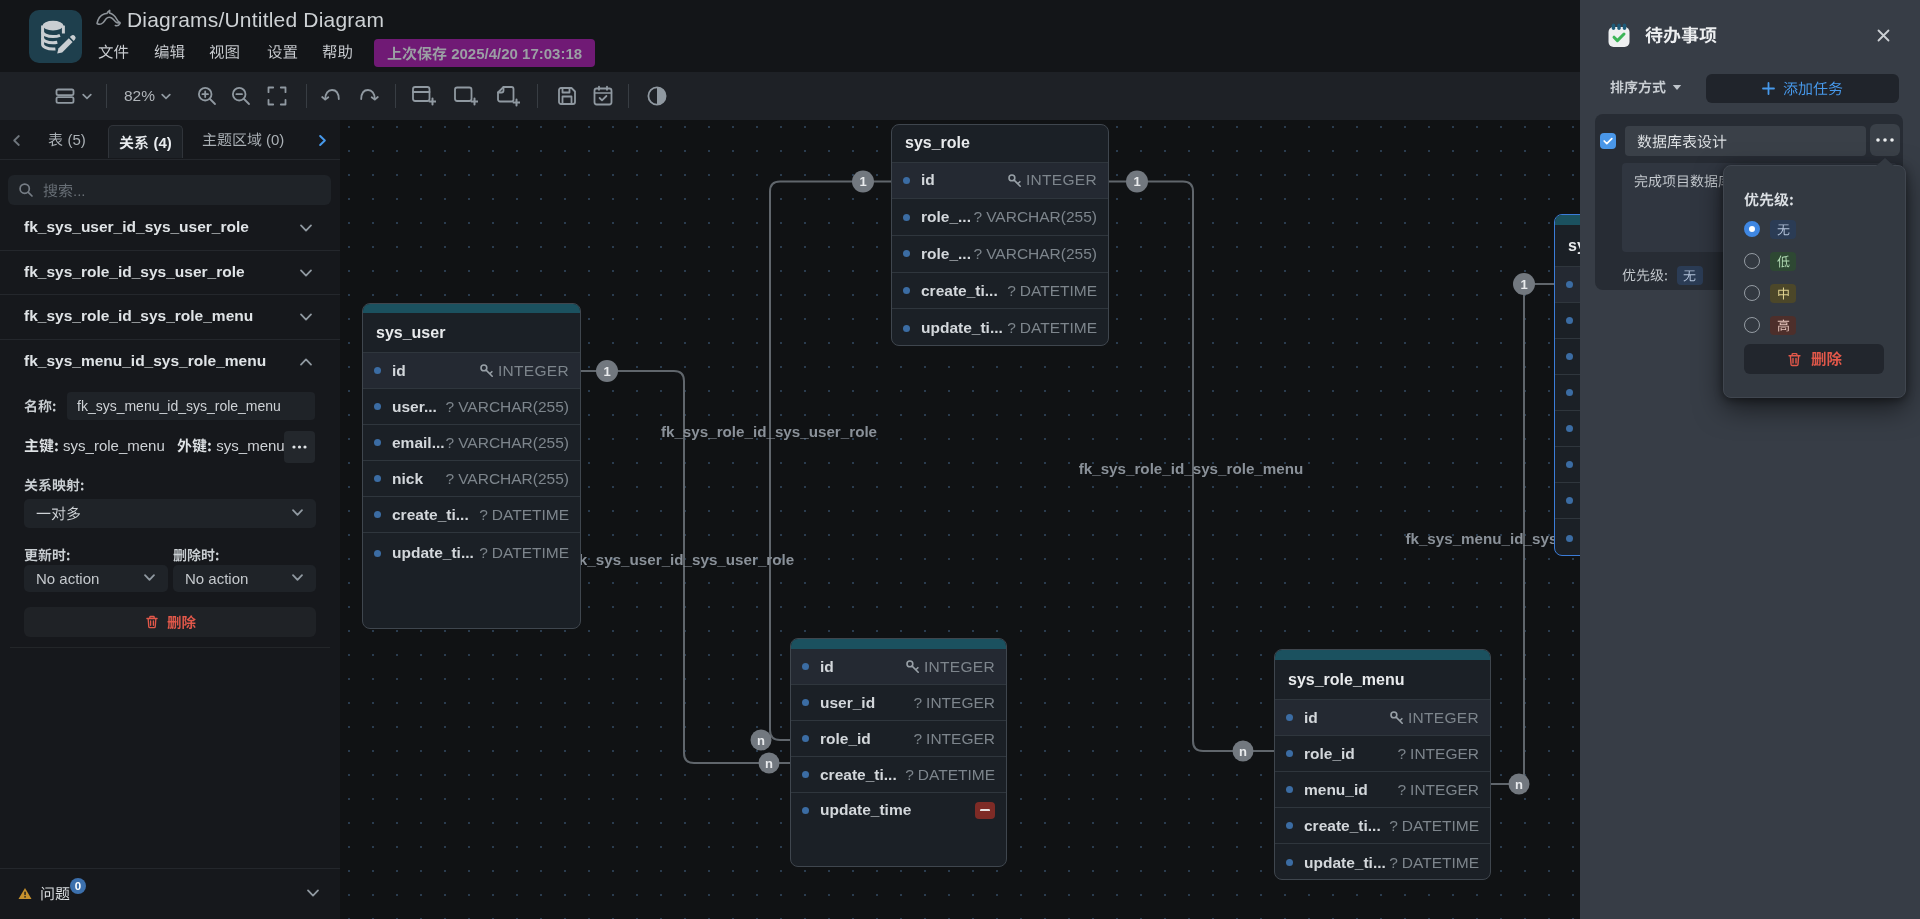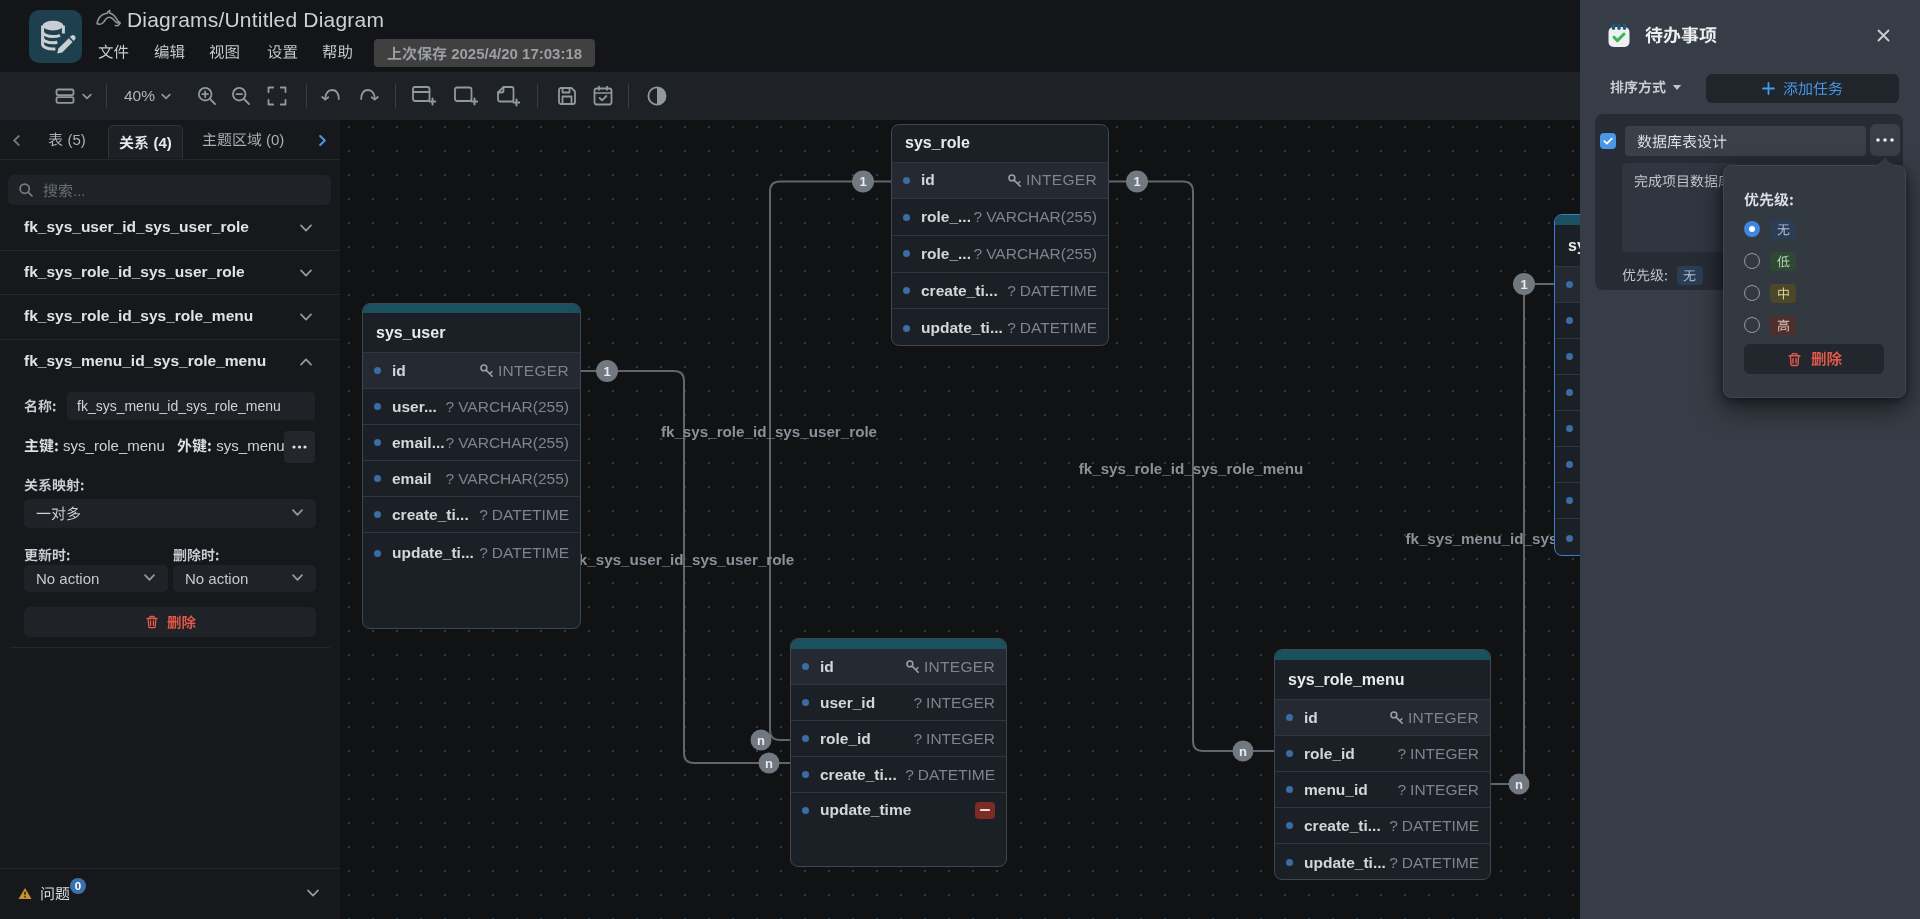--- a/index.html
+++ b/index.html
@@ -43,40 +43,40 @@
       </svg></div>
     <div style="position:absolute;left:209px;top:43px"><svg style="vertical-align:-0.16em" width="31.0" height="15.5" viewBox="0 -880 2000 1000">
         <path d="M450 -791V-259H523V-725H832V-259H907V-791ZM154 -804C190 -765 229 -710 247 -673L308 -713C290 -748 250 -800 211 -838ZM637 -649V-454C637 -297 607 -106 354 25C369 37 393 65 402 81C552 2 631 -105 671 -214V-20C671 47 698 65 766 65H857C944 65 955 24 965 -133C946 -138 921 -148 902 -163C898 -19 893 8 858 8H777C749 8 741 0 741 -28V-276H690C705 -337 709 -397 709 -452V-649ZM63 -668V-599H305C247 -472 142 -347 39 -277C50 -263 68 -225 74 -204C113 -233 152 -269 190 -310V79H261V-352C296 -307 339 -250 359 -219L407 -279C388 -301 318 -381 280 -422C328 -490 369 -566 397 -644L357 -671L343 -668ZM1375 -279C1455 -262 1557 -227 1613 -199L1644 -250C1588 -276 1487 -309 1407 -325ZM1275 -152C1413 -135 1586 -95 1682 -61L1715 -117C1618 -149 1445 -188 1310 -203ZM1084 -796V80H1156V38H1842V80H1917V-796ZM1156 -29V-728H1842V-29ZM1414 -708C1364 -626 1278 -548 1192 -497C1208 -487 1234 -464 1245 -452C1275 -472 1306 -496 1337 -523C1367 -491 1404 -461 1444 -434C1359 -394 1263 -364 1174 -346C1187 -332 1203 -303 1210 -285C1308 -308 1413 -345 1508 -396C1591 -351 1686 -317 1781 -296C1790 -314 1809 -340 1823 -353C1735 -369 1647 -396 1569 -432C1644 -481 1707 -538 1749 -606L1706 -631L1695 -628H1436C1451 -647 1465 -666 1477 -686ZM1378 -563 1385 -570H1644C1608 -531 1560 -496 1506 -465C1455 -494 1411 -527 1378 -563Z" fill="#c9ccd0"></path>
       </svg></div>
     <div style="position:absolute;left:267px;top:43px"><svg style="vertical-align:-0.16em" width="31.0" height="15.5" viewBox="0 -880 2000 1000">
         <path d="M122 -776C175 -729 242 -662 273 -619L324 -672C292 -713 225 -778 171 -822ZM43 -526V-454H184V-95C184 -49 153 -16 134 -4C148 11 168 42 175 60C190 40 217 20 395 -112C386 -127 374 -155 368 -175L257 -94V-526ZM491 -804V-693C491 -619 469 -536 337 -476C351 -464 377 -435 386 -420C530 -489 562 -597 562 -691V-734H739V-573C739 -497 753 -469 823 -469C834 -469 883 -469 898 -469C918 -469 939 -470 951 -474C948 -491 946 -520 944 -539C932 -536 911 -534 897 -534C884 -534 839 -534 828 -534C812 -534 810 -543 810 -572V-804ZM805 -328C769 -248 715 -182 649 -129C582 -184 529 -251 493 -328ZM384 -398V-328H436L422 -323C462 -231 519 -151 590 -86C515 -38 429 -5 341 15C355 31 371 61 377 80C474 54 566 16 647 -39C723 17 814 58 917 83C926 62 947 32 963 16C867 -4 781 -39 708 -86C793 -160 861 -256 901 -381L855 -401L842 -398ZM1651 -748H1820V-658H1651ZM1417 -748H1582V-658H1417ZM1189 -748H1348V-658H1189ZM1190 -427V-6H1057V50H1945V-6H1808V-427H1495L1509 -486H1922V-545H1520L1531 -603H1895V-802H1117V-603H1454L1446 -545H1068V-486H1436L1424 -427ZM1262 -6V-68H1734V-6ZM1262 -275H1734V-217H1262ZM1262 -320V-376H1734V-320ZM1262 -172H1734V-113H1262Z" fill="#c9ccd0"></path>
       </svg></div>
     <div style="position:absolute;left:322px;top:43px"><svg style="vertical-align:-0.16em" width="31.0" height="15.5" viewBox="0 -880 2000 1000">
         <path d="M274 -840V-761H66V-700H274V-627H87V-568H274V-544C274 -528 272 -510 266 -490H50V-429H237C206 -384 154 -340 69 -311C86 -297 110 -273 122 -257C231 -300 291 -366 322 -429H540V-490H344C348 -510 350 -528 350 -544V-568H513V-627H350V-700H534V-761H350V-840ZM584 -798V-303H656V-733H827C800 -690 767 -640 734 -596C822 -547 855 -502 855 -466C855 -445 848 -431 830 -423C818 -419 803 -416 788 -415C759 -413 723 -414 680 -418C692 -401 702 -374 704 -355C743 -351 786 -352 820 -355C840 -357 863 -363 880 -371C913 -389 930 -417 929 -461C929 -506 900 -554 814 -607C856 -657 900 -718 938 -770L886 -801L873 -798ZM150 -262V26H226V-194H458V78H536V-194H789V-58C789 -45 785 -41 768 -40C752 -40 693 -40 629 -41C639 -23 651 4 655 24C739 24 792 24 824 13C856 2 866 -19 866 -56V-262H536V-341H458V-262ZM1633 -840C1633 -763 1633 -686 1631 -613H1466V-542H1628C1614 -300 1563 -93 1371 26C1389 39 1414 64 1426 82C1630 -52 1685 -279 1700 -542H1856C1847 -176 1837 -42 1811 -11C1802 1 1791 4 1773 4C1752 4 1700 3 1643 -1C1656 19 1664 50 1666 71C1719 74 1773 75 1804 72C1836 69 1857 60 1876 33C1909 -10 1919 -153 1929 -576C1929 -585 1929 -613 1929 -613H1703C1706 -687 1706 -763 1706 -840ZM1034 -95 1048 -18C1168 -46 1336 -85 1494 -122L1488 -190L1433 -178V-791H1106V-109ZM1174 -123V-295H1362V-162ZM1174 -509H1362V-362H1174ZM1174 -576V-723H1362V-576Z" fill="#c9ccd0"></path>
       </svg></div>
-    <div style="position:absolute;left:374px;top:39px;height:28px;border-radius:4px;background:#404040;display:flex;align-items:center;padding:0 13px">
+    <div style="position:absolute;left:374px;top:39px;height:28px;border-radius:4px;background:#701a75;display:flex;align-items:center;padding:0 13px">
 <span style="font-weight:bold;color:#9b9fa4;font-size:15px"><svg style="vertical-align:-0.16em" width="60.0" height="15.0" viewBox="0 -880 4000 1000">
           <path d="M403 -837V-81H43V40H958V-81H532V-428H887V-549H532V-837ZM1040 -695C1109 -655 1200 -592 1240 -548L1317 -647C1273 -690 1180 -747 1112 -783ZM1028 -83 1140 -1C1202 -99 1267 -210 1323 -316L1228 -396C1164 -280 1084 -157 1028 -83ZM1437 -850C1407 -686 1347 -527 1263 -432C1295 -417 1356 -384 1382 -365C1423 -420 1460 -492 1492 -574H1803C1786 -512 1764 -449 1745 -407C1774 -395 1822 -371 1847 -358C1884 -434 1927 -543 1952 -649L1864 -700L1841 -694H1533C1546 -737 1557 -781 1567 -826ZM1549 -544V-481C1549 -350 1523 -134 1242 2C1272 24 1316 69 1335 98C1497 15 1584 -95 1629 -204C1684 -72 1766 25 1896 83C1913 50 1950 -1 1976 -25C1808 -87 1720 -225 1676 -407C1677 -432 1678 -456 1678 -478V-544ZM2499 -700H2793V-566H2499ZM2386 -806V-461H2583V-370H2319V-262H2524C2463 -173 2374 -92 2283 -45C2310 -22 2348 22 2366 51C2446 1 2522 -77 2583 -165V90H2703V-169C2761 -80 2833 1 2907 53C2926 24 2965 -20 2992 -42C2907 -91 2820 -174 2762 -262H2962V-370H2703V-461H2914V-806ZM2255 -847C2202 -704 2111 -562 2018 -472C2039 -443 2071 -378 2082 -349C2108 -375 2133 -405 2158 -438V87H2272V-613C2308 -677 2340 -745 2366 -811ZM3603 -344V-275H3349V-163H3603V-40C3603 -27 3598 -23 3582 -22C3566 -22 3506 -22 3456 -25C3471 9 3485 56 3490 90C3570 91 3629 89 3671 73C3714 55 3724 23 3724 -37V-163H3962V-275H3724V-312C3791 -359 3858 -418 3909 -472L3833 -533L3808 -527H3426V-419H3700C3669 -391 3634 -364 3603 -344ZM3368 -850C3357 -807 3343 -763 3326 -719H3055V-604H3275C3213 -484 3128 -374 3018 -303C3037 -274 3063 -221 3075 -188C3108 -211 3140 -236 3169 -262V88H3290V-398C3337 -462 3377 -532 3410 -604H3947V-719H3459C3471 -753 3483 -786 3493 -820Z" fill="#9b9fa4"></path>
         </svg>&nbsp;2025/4/20 17:03:18</span>
     </div>
   </div>
 <div style="position:absolute;left:0;top:72px;width:1920px;height:48px;background:#1e2126;display:flex;align-items:center"></div>
 <div style="position:absolute;left:53px;top:72px;height:48px;display:flex;align-items:center">
     <svg width="24" height="24" viewBox="0 0 24 24" fill="none" stroke="#9099a1" stroke-width="1.8" stroke-linecap="round" stroke-linejoin="round">
       <rect x="3.5" y="5.5" width="17" height="5.6" rx="1.6"></rect>
       <rect x="3.5" y="13.2" width="17" height="5.6" rx="1.6"></rect>
     </svg>
     <span style="width:5px"></span>
     <svg width="10" height="7" viewBox="0 0 10 7">
       <path d="M1.2 1.6 L5 5.4 L8.8 1.6" stroke="#9099a1" stroke-width="1.7" fill="none" stroke-linecap="round"></path>
     </svg>
   </div>
 <div style="position:absolute;left:106px;top:84px;width:1px;height:24px;background:#383d43"></div>
 <div style="position:absolute;left:124px;top:72px;height:48px;display:flex;align-items:center">
-    <span style="color:#b0b5ba;font-size:15.5px">40%</span>
+    <span style="color:#b0b5ba;font-size:15.5px">82%</span>
     <span style="width:6px"></span>
     <svg width="10" height="7" viewBox="0 0 10 7">
       <path d="M1.2 1.6 L5 5.4 L8.8 1.6" stroke="#9099a1" stroke-width="1.7" fill="none" stroke-linecap="round"></path>
     </svg>
   </div>
 <div style="position:absolute;left:195px;top:72px;height:48px;display:flex;align-items:center">
     <svg width="24" height="24" viewBox="0 0 24 24" fill="none" stroke="#9099a1" stroke-width="1.8" stroke-linecap="round" stroke-linejoin="round">
       <circle cx="10.2" cy="10.2" r="6.3"></circle>
       <path d="M15 15 L20 20"></path>
       <path d="M7.4 10.2 h5.6 M10.2 7.4 v5.6"></path>
@@ -199,21 +199,21 @@
         <span class="fn">user...</span>
         <span class="ty"><span style="margin-right:4px">?</span>VARCHAR(255)</span>
       </div>
       <div class="tr" style="height:36px;border-bottom:1px solid #2f363d;">
         <span class="dt"></span>
         <span class="fn">email...</span>
         <span class="ty"><span style="margin-right:4px">?</span>VARCHAR(255)</span>
       </div>
       <div class="tr" style="height:36px;border-bottom:1px solid #2f363d;">
         <span class="dt"></span>
-        <span class="fn">email</span>
+        <span class="fn">nick</span>
         <span class="ty"><span style="margin-right:4px">?</span>VARCHAR(255)</span>
       </div>
       <div class="tr" style="height:36px;border-bottom:1px solid #2f363d;">
         <span class="dt"></span>
         <span class="fn">create_ti...</span>
         <span class="ty"><span style="margin-right:4px">?</span>DATETIME</span>
       </div>
       <div class="tr" style="height:40px;">
         <span class="dt"></span>
         <span class="fn">update_ti...</span>

